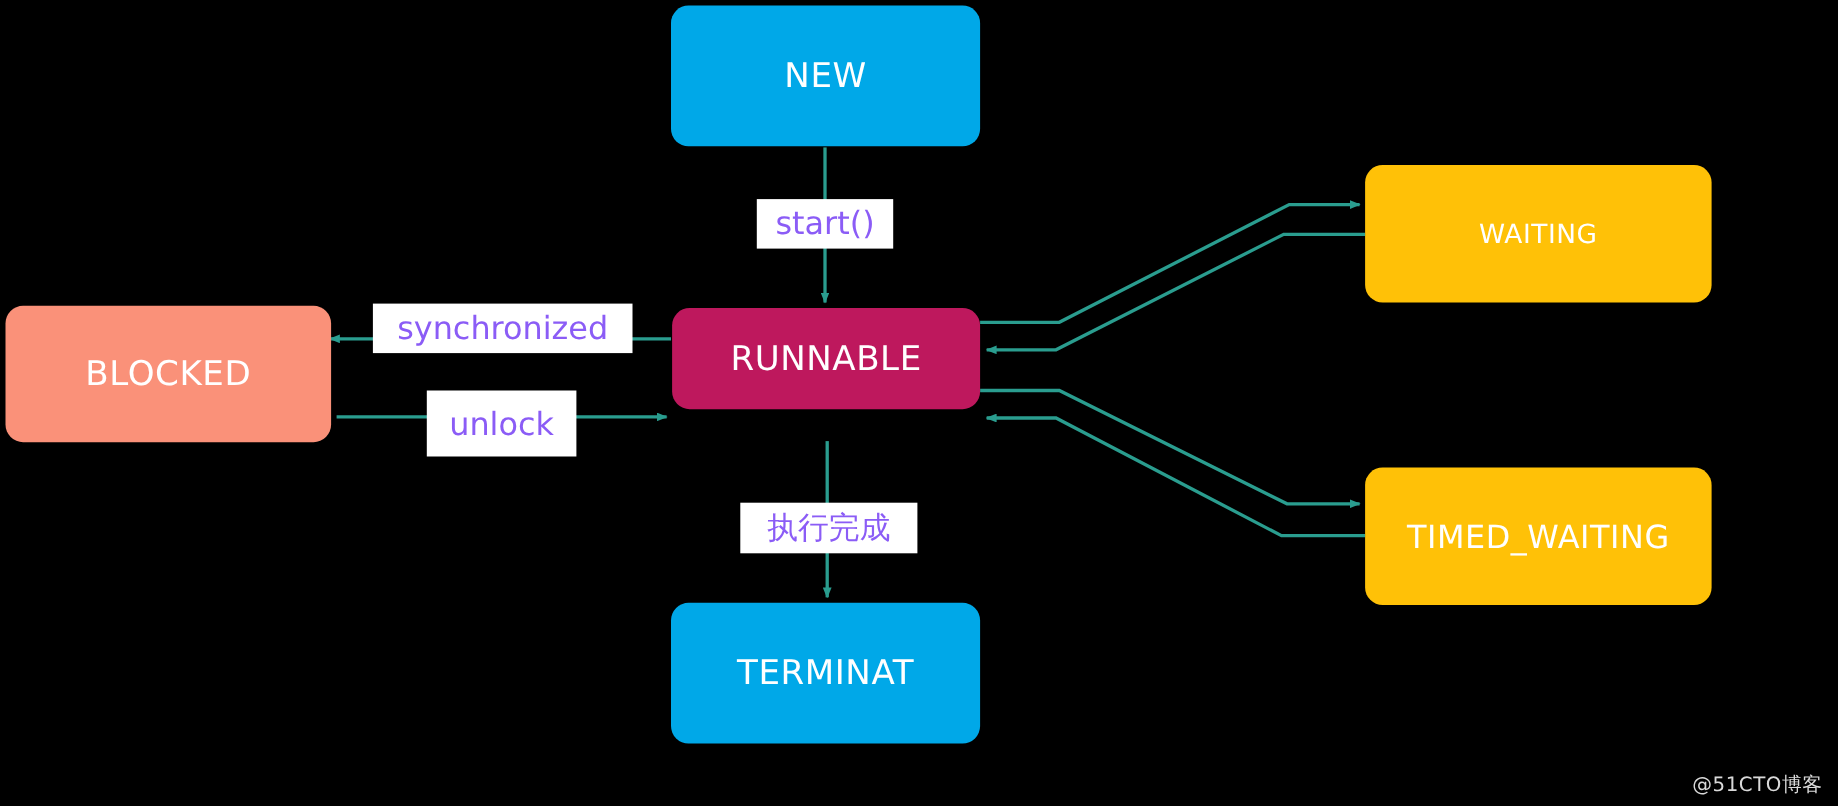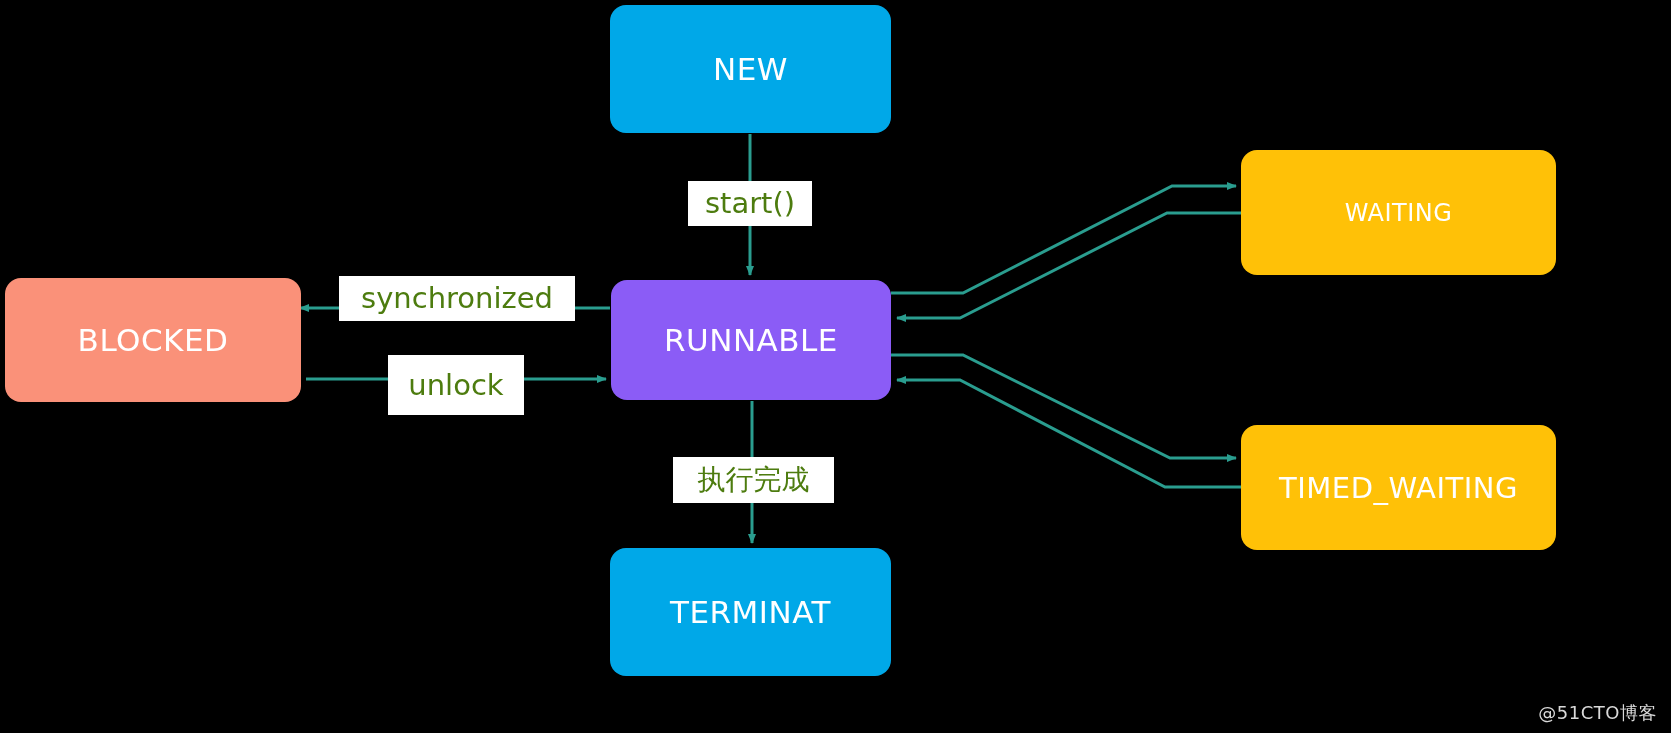--- a/index.html
+++ b/index.html
@@ -36,41 +36,41 @@
     text-align: center;
     z-index: 3;
   }
   .node-label {
     display: block;
     white-space: nowrap;
   }
   .edge-label {
     position: absolute;
     background: #ffffff;
-    color: #4d7c0f;
+    color: #8b5cf6;
     display: flex;
     align-items: center;
     justify-content: center;
     box-sizing: border-box;
     white-space: nowrap;
     z-index: 4;
     line-height: 1;
   }
   .watermark {
     position: absolute;
     color: #d9d9d9;
     font-size: 18px;
     letter-spacing: 0.5px;
     z-index: 5;
     white-space: nowrap;
   }
 
   
   #node-new            { left: 610px;  top: 5px;   width: 281px; height: 128px; background: #00a8e8; font-size: 31px; }
-  #node-runnable       { left: 611px;  top: 280px; width: 280px; height: 120px; background: #8b5cf6; font-size: 31px; }
+  #node-runnable       { left: 611px;  top: 280px; width: 280px; height: 92px; background: #be185d; font-size: 31px; }
   #node-blocked        { left: 5px;    top: 278px; width: 296px; height: 124px; background: #fa9179; font-size: 31px; }
   #node-waiting        { left: 1241px; top: 150px; width: 315px; height: 125px; background: #ffc107; font-size: 24px; }
   #node-timed-waiting  { left: 1241px; top: 425px; width: 315px; height: 125px; background: #ffc107; font-size: 29px; }
   #node-terminated     { left: 610px;  top: 548px; width: 281px; height: 128px; background: #00a8e8; font-size: 31px; }
 
   
   #label-start        { left: 688px; top: 181px; width: 124px; height: 45px;  font-size: 29px; }
   #label-synchronized { left: 339px; top: 276px; width: 236px; height: 45px;  font-size: 29px; text-align: center; }
   #label-unlock       { left: 388px; top: 355px; width: 136px; height: 60px;  font-size: 29px; }
   #label-finish       { left: 673px; top: 457px; width: 161px; height: 46px;  font-size: 28px; }

